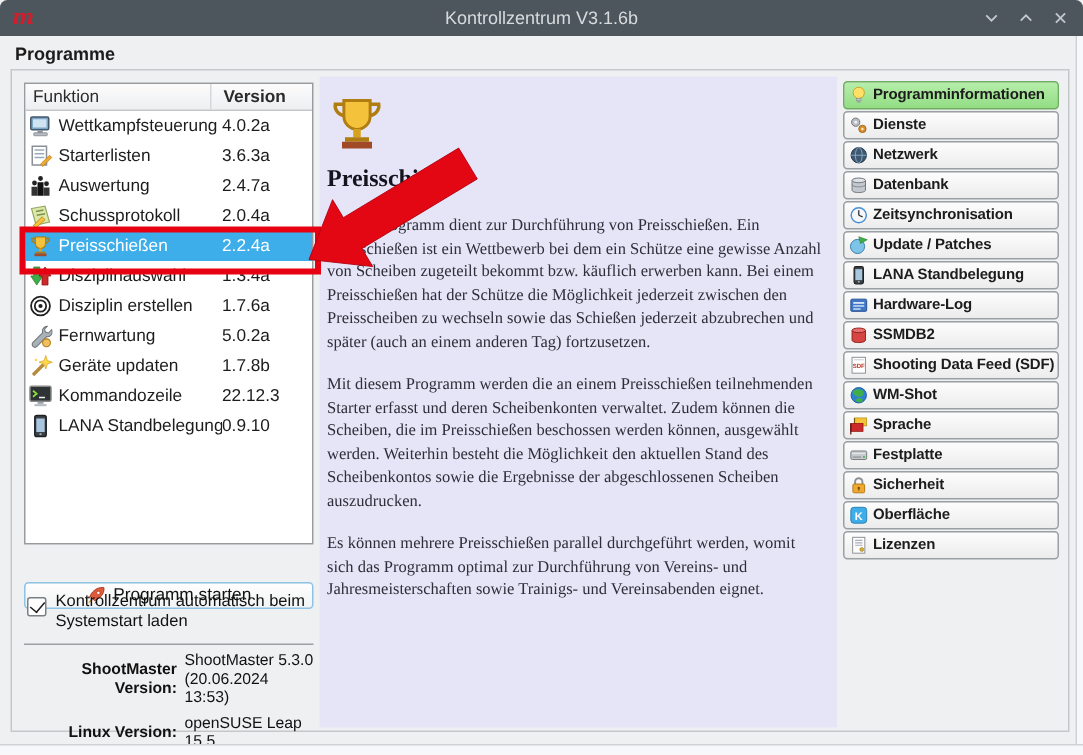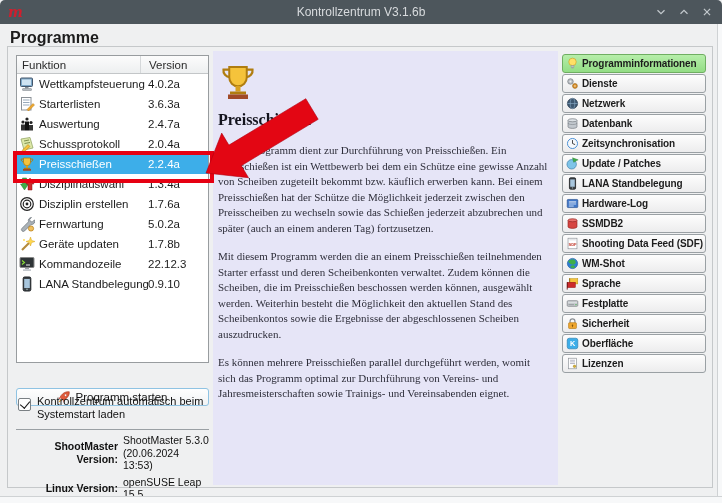--- a/index.html
+++ b/index.html
@@ -9,30 +9,30 @@
   
   .titlebar{position:relative;height:24px;background:var(--titlebar,#4d565c);
     border-radius:5px 5px 0 0;display:flex;align-items:center;}
   .logo{margin-left:8px;font-family:"DejaVu Serif",serif;font-style:italic;font-weight:bold;
     font-size:14px;color:#cf1f2e;line-height:24px;z-index:2;}
   .wtitle{position:absolute;left:0;right:0;text-align:center;font-size:12px;color:#d8dbde;}
   .wcontrols{position:absolute;right:8px;top:0;height:24px;display:flex;align-items:center;gap:9px;z-index:2;}
   .wbtn{width:14px;height:14px;display:inline-block;}
   .wbtn svg{width:100%;height:100%;display:block;}
   
-  .section-label{position:absolute;left:10px;top:29px;font-size:16px;font-weight:bold;color:#1c1c1c;}
+  .section-label{position:absolute;left:10px;top:29px;font-size:12px;font-weight:bold;color:#1c1c1c;}
   .groupbox{position:absolute;left:7px;top:46px;width:706px;height:442px;border:1px solid #c5c8ca;}
   
   .tablewrap{position:absolute;left:8px;top:8px;width:193px;height:308px;background:#fff;
     border:1px solid #989c9f;overflow:hidden;font-size:11.5px;}
   .thead{display:flex;height:18px;background:linear-gradient(#fcfcfc,#edeff0);
     border-bottom:1px solid #c3c6c8;align-items:center;color:#2b2b2b;}
   .th{white-space:nowrap;}
   .th0{flex:0 0 124px;padding-left:5px;border-right:1px solid #d5d8da;height:100%;line-height:18px;}
-  .th1{padding-left:8px;}
+  .th1{padding-left:8px;font-weight:bold;}
   .trow{display:flex;align-items:center;height:20px;padding-left:2px;color:#1c1c1c;}
   .trow .ic{width:16px;height:16px;flex:0 0 16px;margin-right:4px;}
   .tl{flex:1;white-space:nowrap;overflow:hidden;}
   .tv{flex:0 0 60px;white-space:nowrap;}
   .trow.sel{background:var(--selection,#3daee9);color:#fff;}
   .ic svg{width:100%;height:100%;display:block;}
   
   .startbtn{position:absolute;left:8px;top:341px;width:193px;height:18px;border:1px solid #8fc3e3;
     border-radius:3px;background:linear-gradient(#fefefe,#f1f3f4);display:flex;align-items:center;
     justify-content:center;gap:4px;font-size:11.5px;color:#111;cursor:default;}

